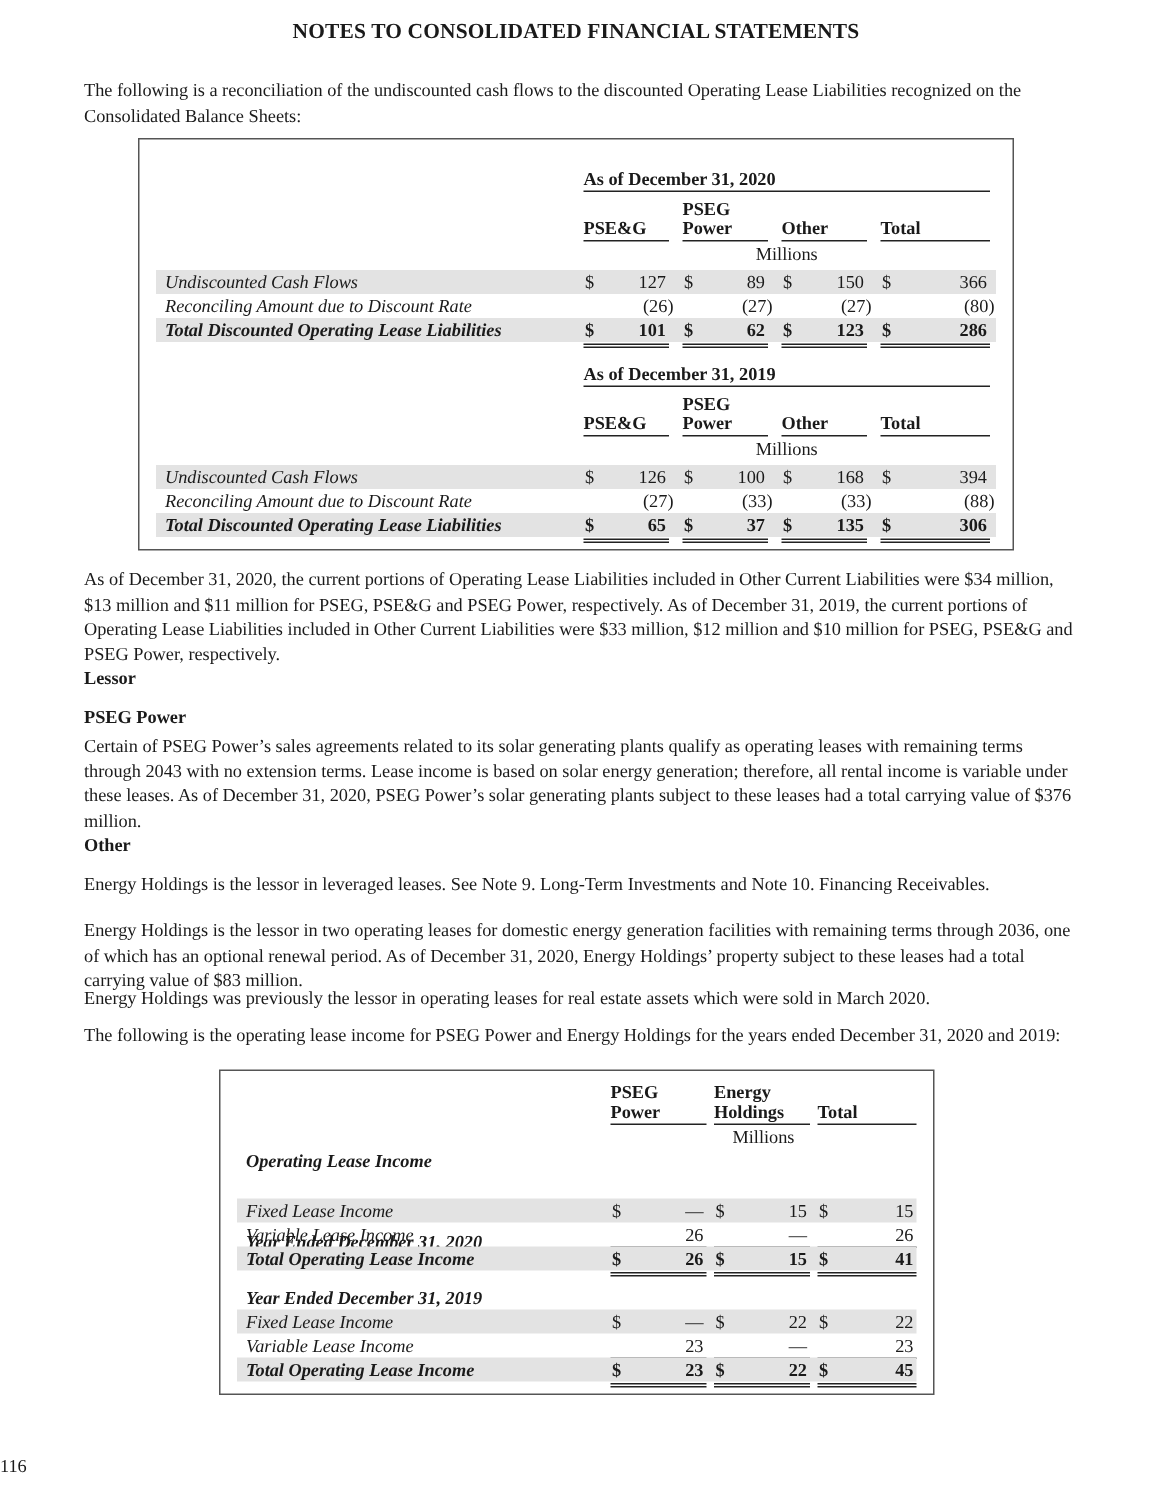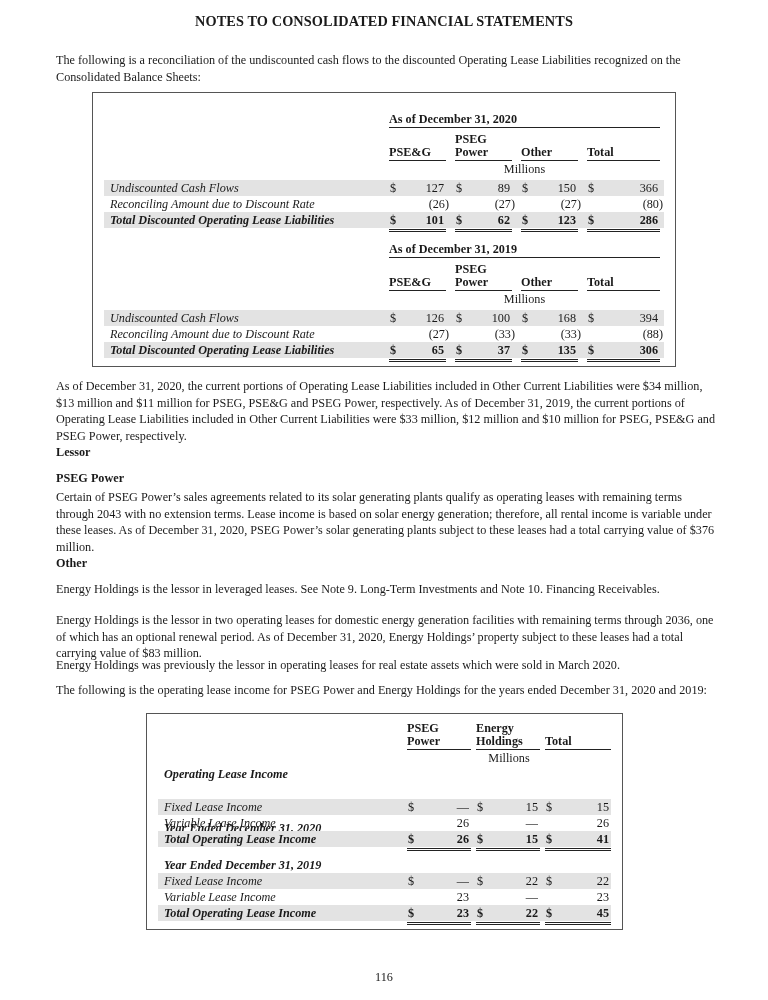--- a/index.html
+++ b/index.html
@@ -22,21 +22,21 @@
   .cell { position: absolute; top: 0; height: 16px; }
   .cell .dol { position: absolute; left: 1px; }
   .cell .num { position: absolute; right: 2px; }
   .cell .num.paren { right: -3px; }
 
   .hdr { position: absolute; font-weight: bold; font-size: 12.2px; line-height: 13px; }
   .hline { position: absolute; height: 0; border-top: 1.4px solid #222; }
   .dline { position: absolute; height: 3px; border-top: 1.3px solid #222; border-bottom: 1.3px solid #222; }
   .millions { position: absolute; text-align: center; font-size: 12.2px; }
 
-  .pagenum { position: absolute; top: 970px; left: 0; width: 768px; text-align: center; font-size: 12.2px; }
+  .pagenum { position: absolute; top: 970px; left: 0; width: 768px; text-align: left; font-size: 12.2px; }
 </style>
 </head>
 <body>
 
 <div class="title">NOTES TO CONSOLIDATED FINANCIAL STATEMENTS</div>
 
 <div class="para" style="top:52px;">The following is a reconciliation of the undiscounted cash flows to the discounted Operating Lease Liabilities recognized on the Consolidated Balance Sheets:</div>
 
 <div class="box" style="left:92px; top:92px; width:584px; height:275px;"></div>
 <div id="liab">

